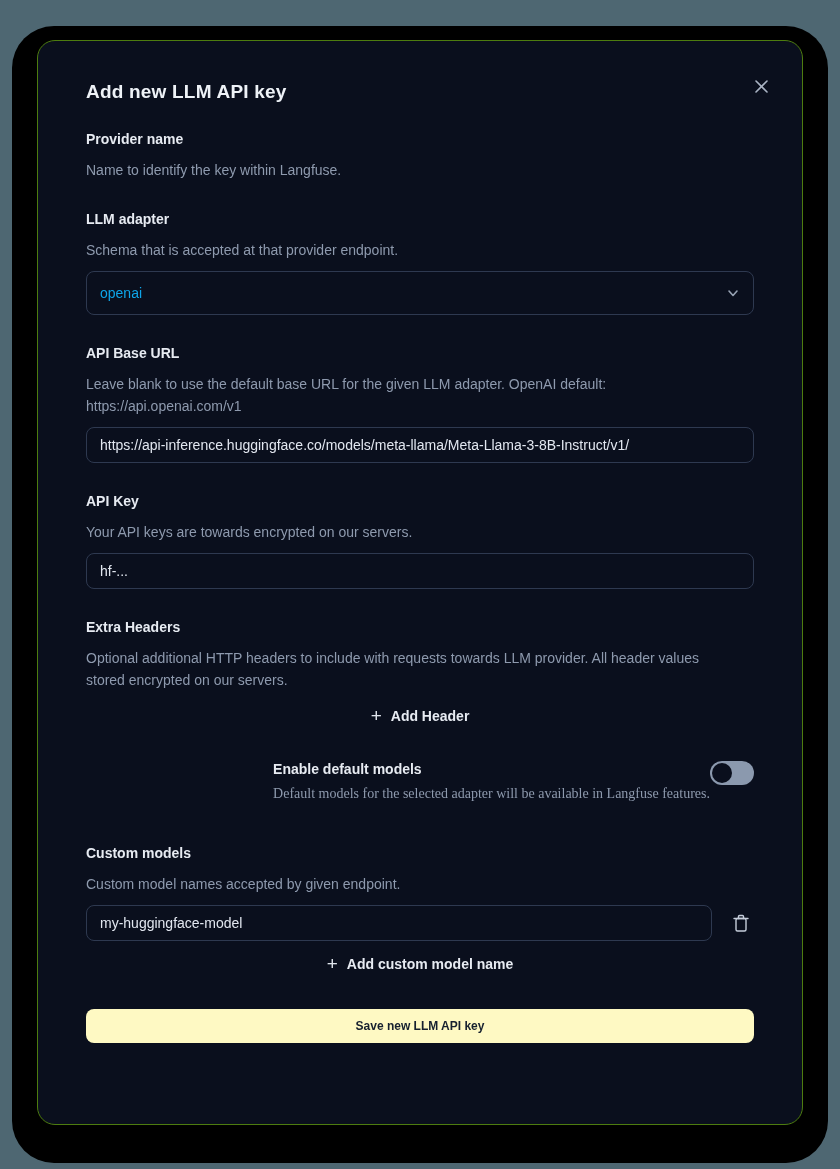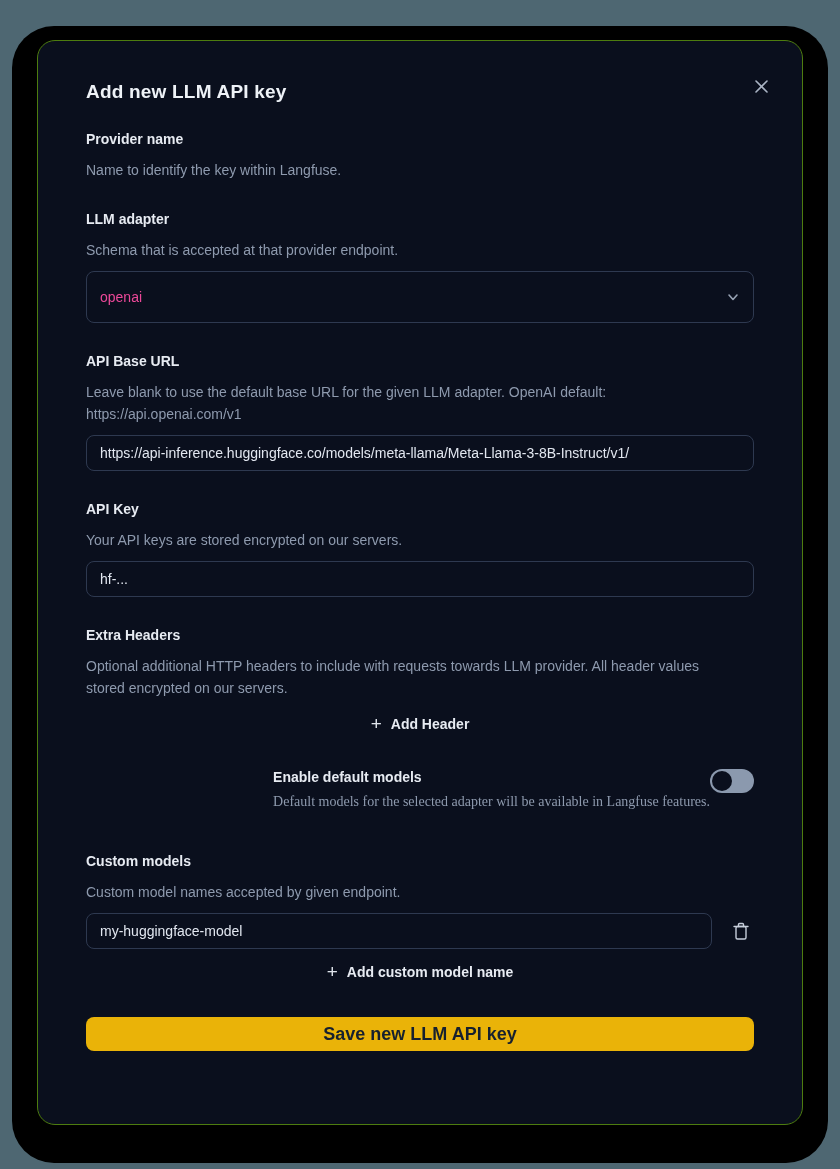--- a/index.html
+++ b/index.html
@@ -29,22 +29,22 @@
   .group{margin-bottom:30px;}
   .field-label{font-size:14px;font-weight:700;color:#e7ebf2;margin-bottom:12px;line-height:16px;}
   .field-desc{font-size:14px;color:#8e9aae;line-height:22px;margin-bottom:10px;max-width:640px;}
   .text-input{
     display:block;width:100%;height:36px;box-sizing:border-box;
     background:transparent;border:1px solid #2e3950;border-radius:8px;
     color:#e2e7f0;font-size:14px;padding:0 13px;font-family:inherit;outline:none;
   }
   .select{
     display:flex;align-items:center;justify-content:space-between;
-    height:52px;box-sizing:border-box;border:1px solid #2e3950;border-radius:8px;
-    color:#ec4899;font-size:14px;padding:12px 13px;cursor:pointer;
+    height:44px;box-sizing:border-box;border:1px solid #2e3950;border-radius:8px;
+    color:#0ea5e9;font-size:14px;padding:12px 13px;cursor:pointer;
   }
   .chevron{color:#97a2b3;display:flex;}
   .add-btn{
     display:flex;align-items:center;gap:9px;margin:16px auto 0;
     background:none;border:none;cursor:pointer;font-family:inherit;
     color:#e7ebf2;font-size:14px;font-weight:700;
   }
   .plus{font-size:19px;font-weight:400;color:#dfe4ec;line-height:14px;}
   .toggle-row{display:flex;justify-content:flex-end;align-items:flex-start;margin-bottom:40px;}
   .toggle-row .field-label{margin-bottom:6px;}
@@ -58,22 +58,22 @@
     position:absolute;left:2px;top:2px;
   }
   .model-row{display:flex;align-items:center;gap:16px;}
   .model-row .text-input{flex:1;width:auto;}
   .icon-btn{
     background:none;border:none;padding:0;cursor:pointer;color:#c6cedb;
     width:26px;height:26px;display:flex;align-items:center;justify-content:center;flex:none;
   }
   .save-btn{
     display:block;width:100%;height:34px;margin-top:36px;
-    background:#eab308;color:#16202f;border:none;border-radius:8px;
-    font-size:18px;font-weight:600;font-family:inherit;cursor:pointer;
+    background:#fef9c3;color:#16202f;border:none;border-radius:8px;
+    font-size:12px;font-weight:600;font-family:inherit;cursor:pointer;
   }
 </style>
 </head>
 <body>
 
 <div class="window">
   <div class="modal">
 
     <button class="close-btn">
       <svg width="15" height="15" viewBox="0 0 15 15" fill="none" stroke="currentColor" stroke-width="1.6" stroke-linecap="round">
@@ -103,21 +103,21 @@
     </div>
 
     <div class="group">
       <div class="field-label">API Base URL</div>
       <div class="field-desc">Leave blank to use the default base URL for the given LLM adapter. OpenAI default: https://api.openai.com/v1</div>
       <input class="text-input" type="text" value="https://api-inference.huggingface.co/models/meta-llama/Meta-Llama-3-8B-Instruct/v1/" style="">
     </div>
 
     <div class="group">
       <div class="field-label">API Key</div>
-      <div class="field-desc">Your API keys are stored encrypted on our servers.</div>
+      <div class="field-desc">Your API keys are towards encrypted on our servers.</div>
       <input class="text-input" type="text" value="hf-..." style="">
     </div>
 
     <div class="group" style="margin-bottom:36px;">
       <div class="field-label">Extra Headers</div>
       <div class="field-desc" style="margin-bottom:12px;">Optional additional HTTP headers to include with requests towards LLM provider. All header values stored encrypted on our servers.</div>
       <button class="add-btn">
         <span class="plus">+</span>
         <span>Add Header</span>
       </button>

